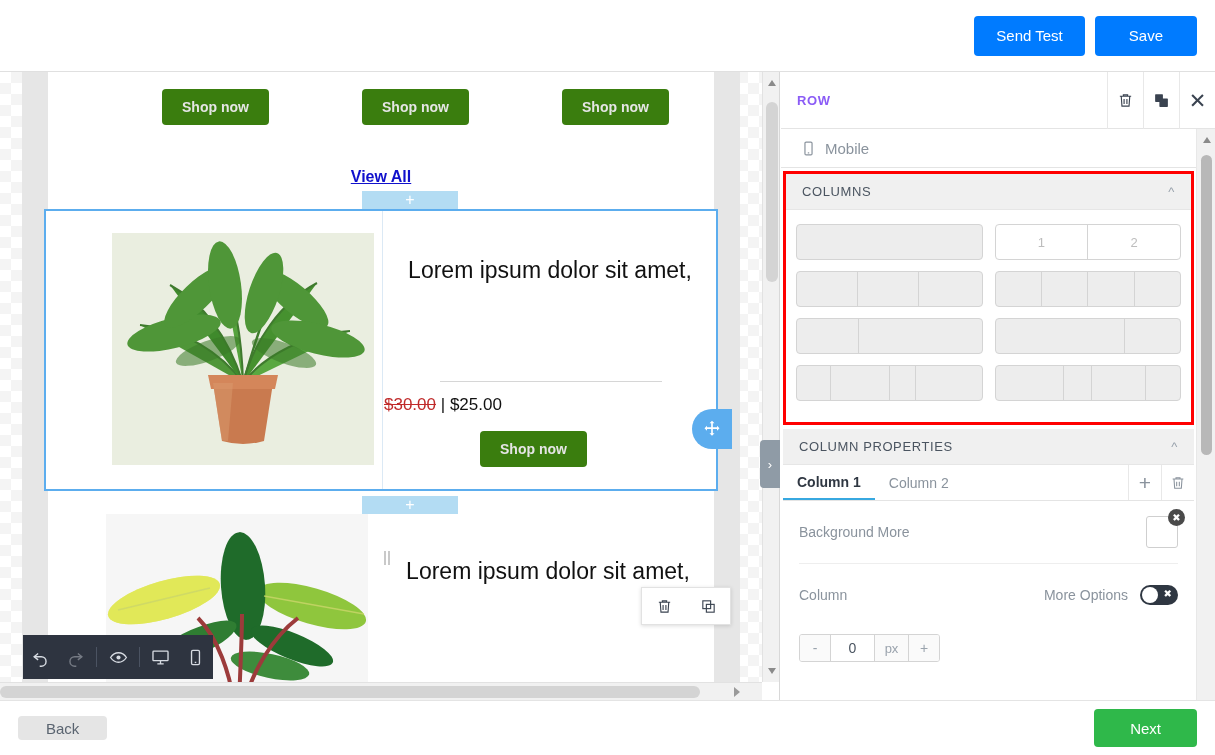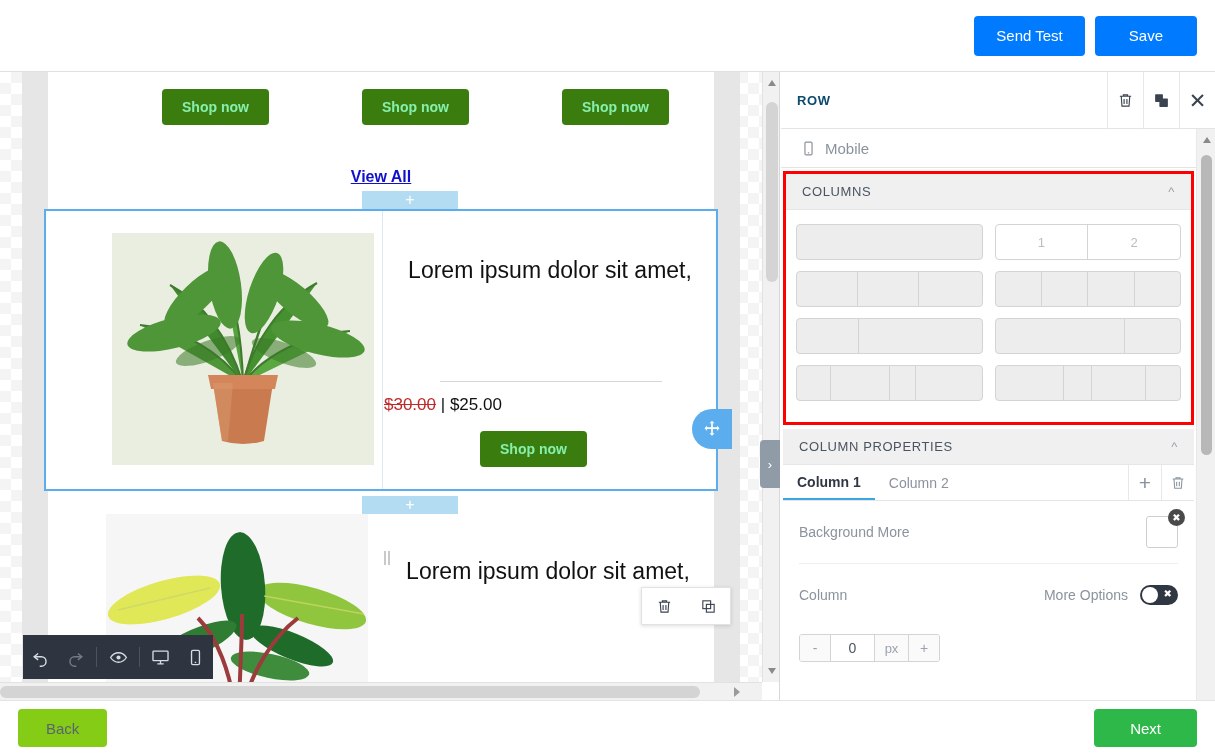--- a/index.html
+++ b/index.html
@@ -56,21 +56,21 @@
     position: absolute; left: 22px; top: 0;
     width: 718px; height: 610px;
     background: #e6e6e6;
   }
   .email-inner {
     position: absolute; left: 26px; top: 0;
     width: 666px; height: 610px;
     background: #ffffff;
   }
   .shop-btn {
-    background: #3a7d0e; color: #86efac;
+    background: #3a7d0e; color: #e5e5e5;
     border: none; border-radius: 4px;
     font-size: 14px; font-weight: bold;
     font-family: "Liberation Sans", sans-serif;
     height: 36px; padding: 0 20px; cursor: pointer;
     white-space: nowrap;
   }
   .sb1 { position: absolute; left: 114px; top: 17px; }
   .sb2 { position: absolute; left: 314px; top: 17px; }
   .sb3 { position: absolute; left: 514px; top: 17px; }
 
@@ -263,21 +263,21 @@
     background: #ffffff;
   }
   .panel-header {
     position: absolute; left: 0; top: 0;
     width: 434px; height: 57px;
     border-bottom: 1px solid #e4e4e4;
     display: flex; align-items: center;
   }
   .panel-title {
     margin-left: 16px; font-size: 13px; font-weight: bold;
-    letter-spacing: .6px; color: #0c4a6e; flex: 1;
+    letter-spacing: .6px; color: #8b5cf6; flex: 1;
   }
   .ph-btn {
     width: 36px; height: 57px;
     display: flex; align-items: center; justify-content: center;
     border-left: 1px solid #e8e8e8; cursor: pointer;
   }
   .ph-btn svg { width: 17px; height: 17px; }
   .ph-close { font-size: 21px; color: #3a4350; line-height: 1; }
 
   
@@ -434,22 +434,22 @@
 
   
   .bottombar {
     position: absolute; left: 0; top: 700px;
     width: 1215px; height: 55px;
     background: #ffffff; border-top: 1px solid #e4e4e4;
     display: flex; align-items: center; justify-content: space-between;
     padding: 0 18px;
   }
   .btn-back {
-    background: #84cc16; color: #5a6470; border: none;
-    border-radius: 4px; height: 38px; padding: 0 28px;
+    background: #e5e5e5; color: #5a6470; border: none;
+    border-radius: 4px; height: 24px; padding: 0 28px;
     font-size: 15px; cursor: pointer;
     font-family: "Liberation Sans", sans-serif;
   }
   .btn-next {
     background: #2fb84a; color: #ffffff; border: none;
     border-radius: 4px; height: 38px; padding: 8px 36px;
     font-size: 15px; cursor: pointer;
     font-family: "Liberation Sans", sans-serif;
   }
 

